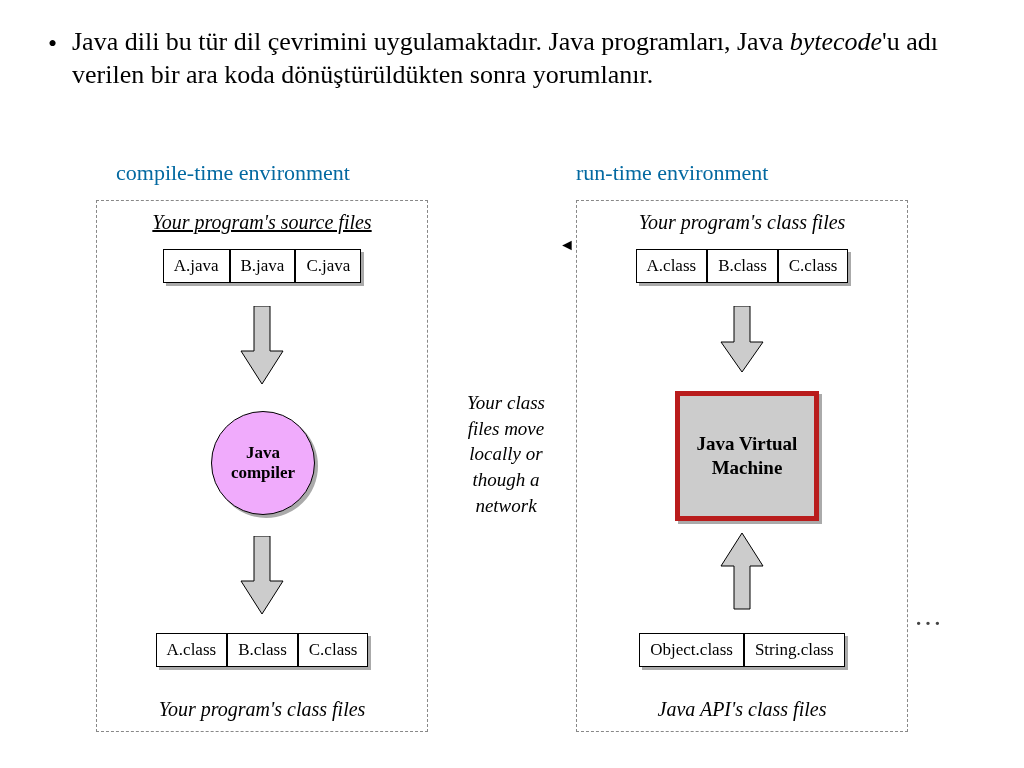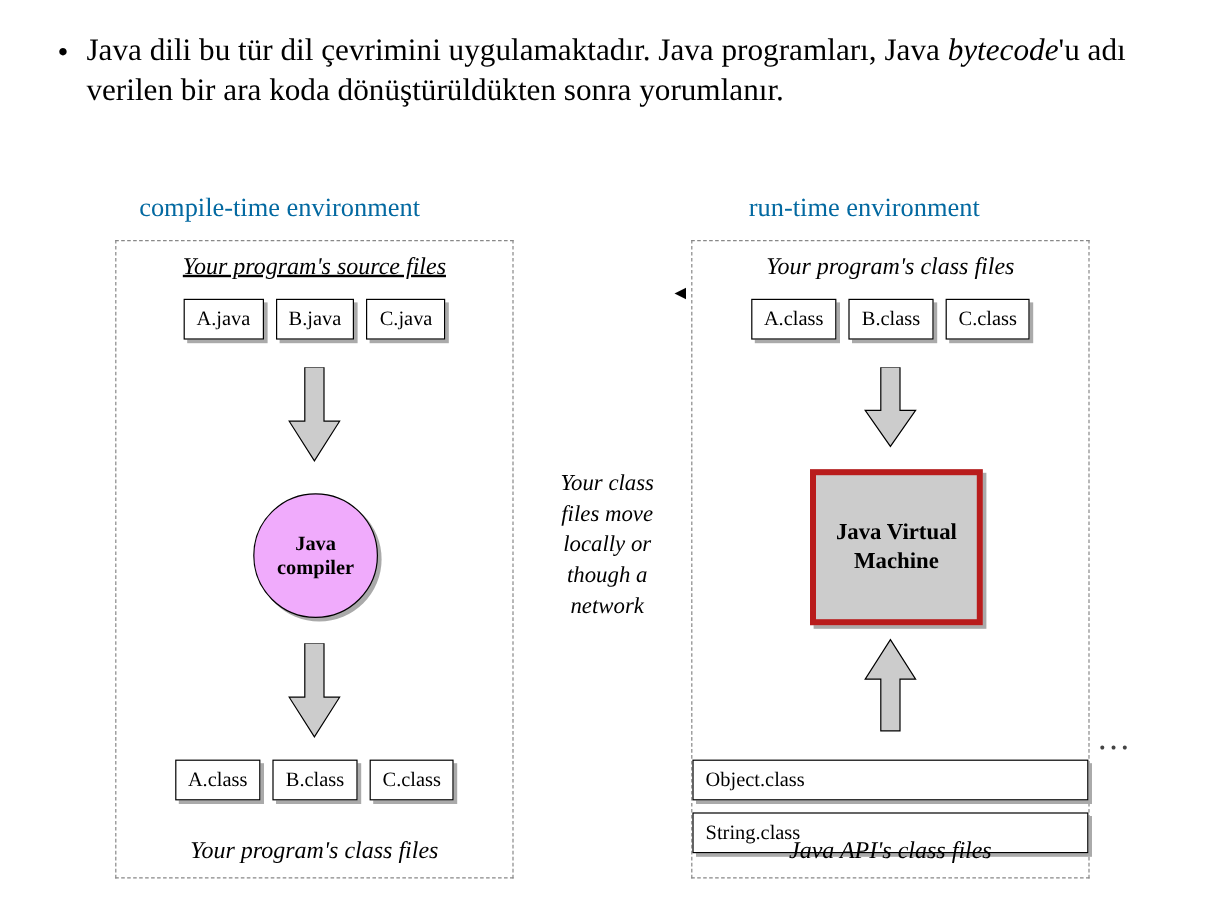--- a/index.html
+++ b/index.html
@@ -3,26 +3,26 @@
 <meta charset="utf-8">
 <style>
   html,body{margin:0;padding:0;background:#fff;font-family:"Times New Roman",serif;}
   .page{width:1024px;height:768px;position:relative;}
   .bullet-wrap{position:absolute;left:72px;top:26px;right:60px;font-size:26px;color:#000;line-height:1.25;}
   .bullet-dot{position:absolute;left:-24px;top:2px;font-size:26px;}
   .italic{font-style:italic;}
   .diagram-area{position:absolute;left:96px;top:160px;right:50px;bottom:30px;}
   .env-title{position:absolute;font-size:22px;color:#0369a1;}
   .env-title.left{left:20px;top:0;}
-  .env-title.right{left:480px;top:0;margin-left:48px;}
+  .env-title.right{left:480px;top:0;}
   .panel{position:absolute;top:40px;width:330px;height:530px;border:1.5px dashed #888;}
   .panel.left{left:0;}
   .panel.right{left:480px;}
   .panel-caption{position:absolute;width:100%;text-align:center;font-style:italic;font-size:20px;}
-  .row{position:absolute;display:flex;justify-content:center;gap:10px;width:100%;}
+  .row{position:absolute;display:flex;justify-content:center;width:100%;}
   .filebox{border:1px solid #000;background:#fff;padding:6px 10px;font-size:17px;white-space:nowrap;box-shadow:3px 3px 0 #aaa;}
   .circle-node{position:absolute;left:114px;top:210px;width:102px;height:102px;border:1px solid #000;border-radius:50%;background:#f0abfc;display:flex;align-items:center;justify-content:center;text-align:center;font-weight:bold;font-size:17px;box-shadow:3px 3px 0 #aaa;line-height:1.15;}
   .rect-node{position:absolute;left:98px;top:190px;width:134px;height:120px;border:5px solid #b91c1c;background:#ccc;display:flex;align-items:center;justify-content:center;text-align:center;font-weight:bold;font-size:19px;box-shadow:3px 3px 0 #aaa;line-height:1.25;}
   .arrow{position:absolute;left:50%;transform:translateX(-50%);}
   .arrow svg{display:block;}
   .middle-text{position:absolute;left:360px;top:230px;width:100px;font-style:italic;font-size:19px;text-align:center;line-height:1.35;}
   .deco-arrow{position:absolute;left:463px;top:76px;font-size:16px;color:#000;}
   .ellipsis{position:absolute;left:818px;top:440px;font-size:28px;color:#444;font-family:Georgia,serif;}
 </style>
 </head>
@@ -84,21 +84,21 @@
           </svg>
       </div>
       <div class="rect-node">
         <span>Java Virtual Machine</span>
       </div>
       <div class="arrow" style="top:330px;">
         <svg width="50" height="80">
             <polygon points="25,2 46,35 33,35 33,78 17,78 17,35 4,35" fill="#ccc" stroke="#000" stroke-width="1"></polygon>
           </svg>
       </div>
-      <div class="row" style="top:432px;flex-direction:column;">
+      <div class="row" style="top:432px;">
         <div class="filebox">Object.class</div>
         <div class="filebox">String.class</div>
       </div>
       <div class="panel-caption" style="bottom:10px;">Java API's class files</div>
     </div>
 
     <div class="ellipsis">…</div>
 
   </div>
 </div>

